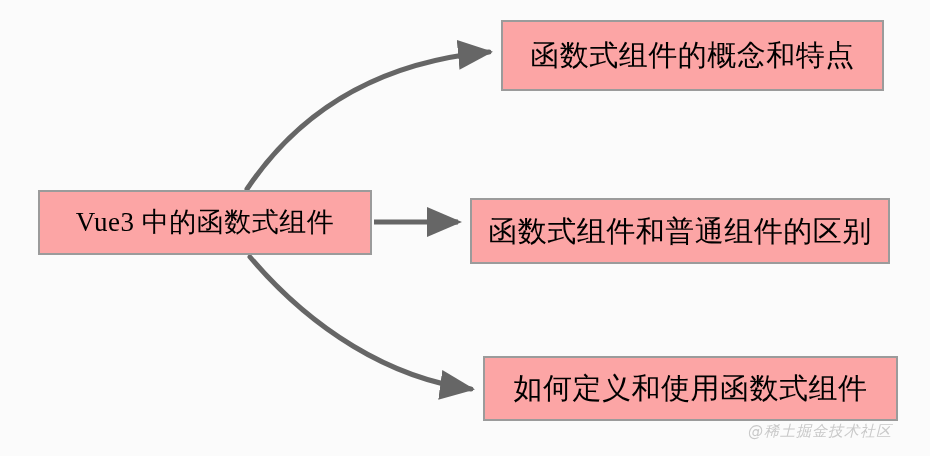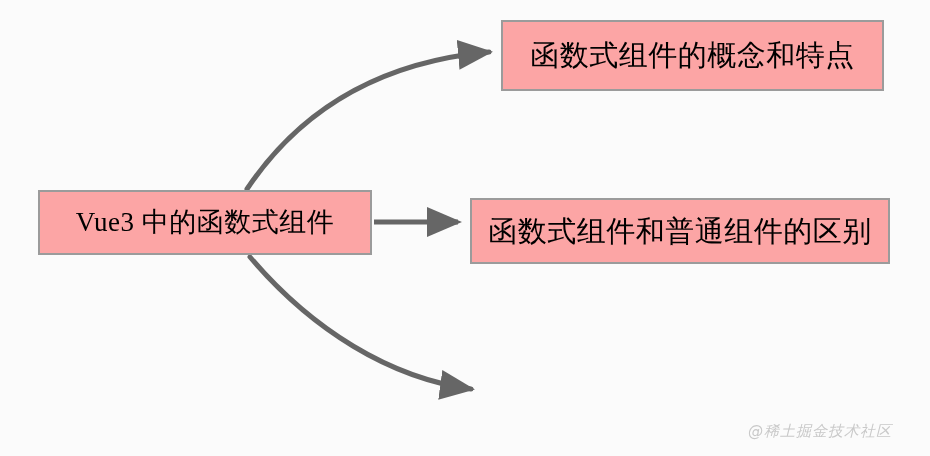--- a/index.html
+++ b/index.html
@@ -112,16 +112,19 @@
   </div>
 
   <div class="node" id="node-branch-1">
     <span class="node-label">函数式组件的概念和特点</span>
   </div>
 
   <div class="node" id="node-branch-2">
     <span class="node-label">函数式组件和普通组件的区别</span>
   </div>
 
+  <div class="node" id="node-branch-3">
+    <span class="node-label">如何定义和使用函数式组件</span>
+  </div>
 
   <div id="watermark">@稀土掘金技术社区</div>
 
 </div>
 
 </body></html>

